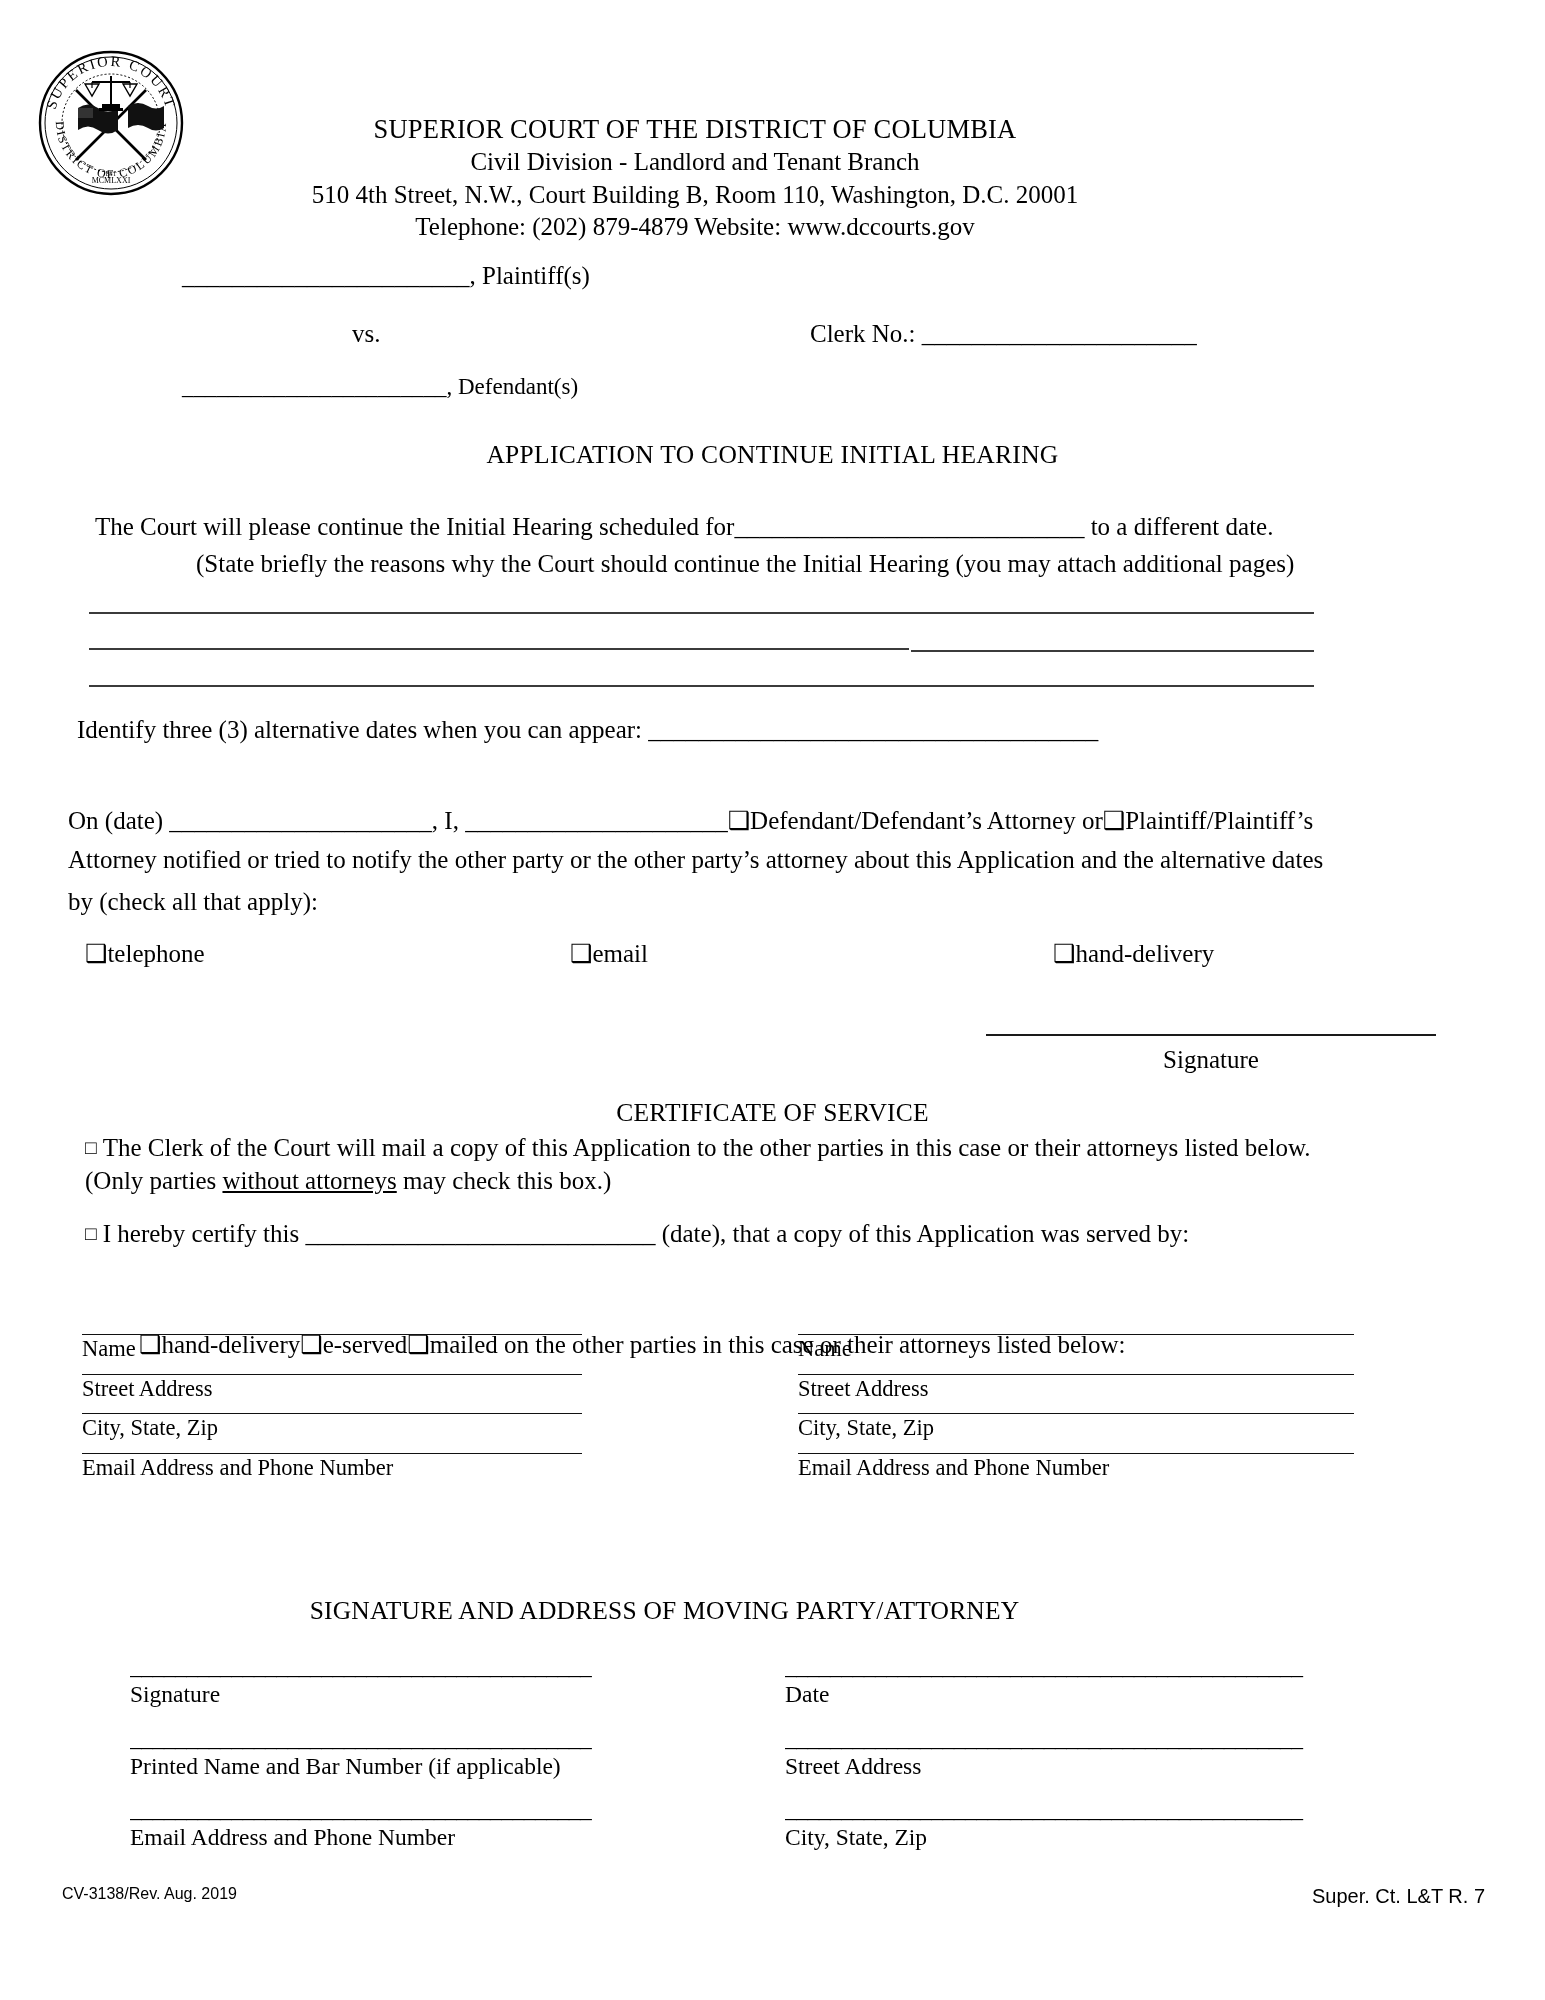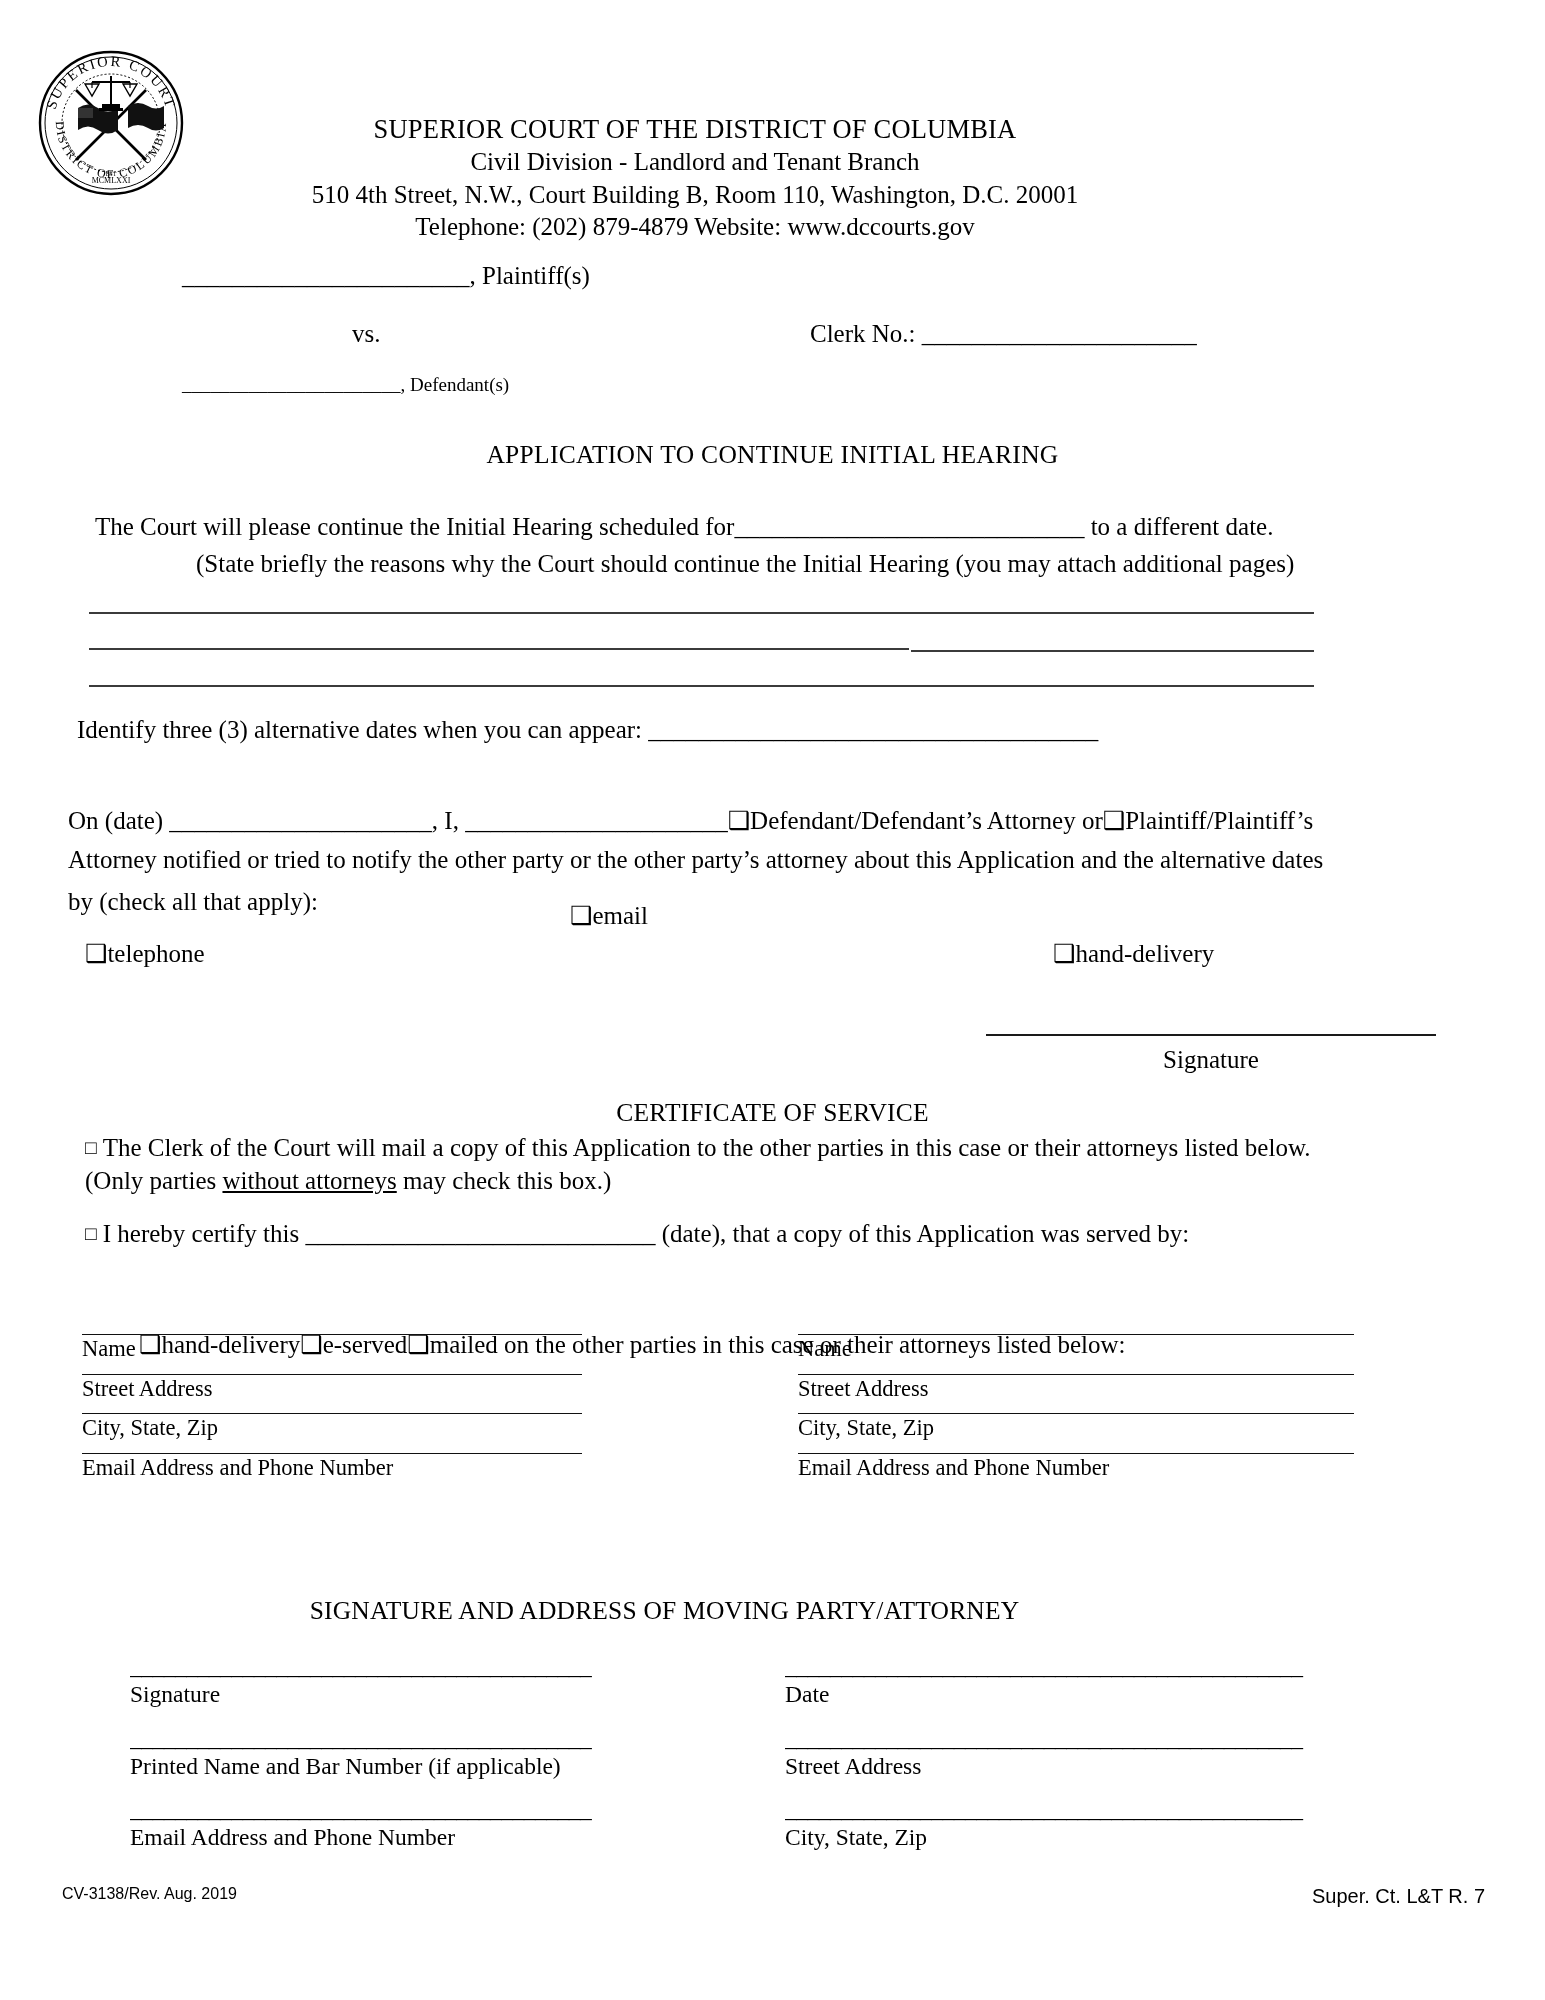--- a/index.html
+++ b/index.html
@@ -63,21 +63,21 @@
     position: absolute;
     left: 810px;
     top: 320px;
     font-size: 25px;
     white-space: nowrap;
   }
   .cap-defendant {
     position: absolute;
     left: 182px;
     top: 374px;
-    font-size: 19px;
+    font-size: 23px;
     white-space: nowrap;
   }
 
   
   .form-title {
     position: absolute;
     left: 0;
     top: 440px;
     width: 1545px;
     text-align: center;
@@ -135,21 +135,21 @@
   }
   .p-bycheck {
     position: absolute;
     left: 68px;
     top: 888px;
     font-size: 25px;
     white-space: nowrap;
   }
 
   .opt-telephone { position: absolute; left: 85px;  top: 939px; font-size: 25px; white-space: nowrap; }
-  .opt-email     { position: absolute; left: 570px; top: 901px; font-size: 25px; white-space: nowrap; }
+  .opt-email     { position: absolute; left: 570px; top: 939px; font-size: 25px; white-space: nowrap; }
   .opt-hand      { position: absolute; left: 1053px;top: 939px; font-size: 25px; white-space: nowrap; }
 
   
   .sig-rule {
     position: absolute;
     left: 986px;
     top: 1034px;
     width: 450px;
     height: 0;
     border-bottom: 2px solid #1a1a1a;

